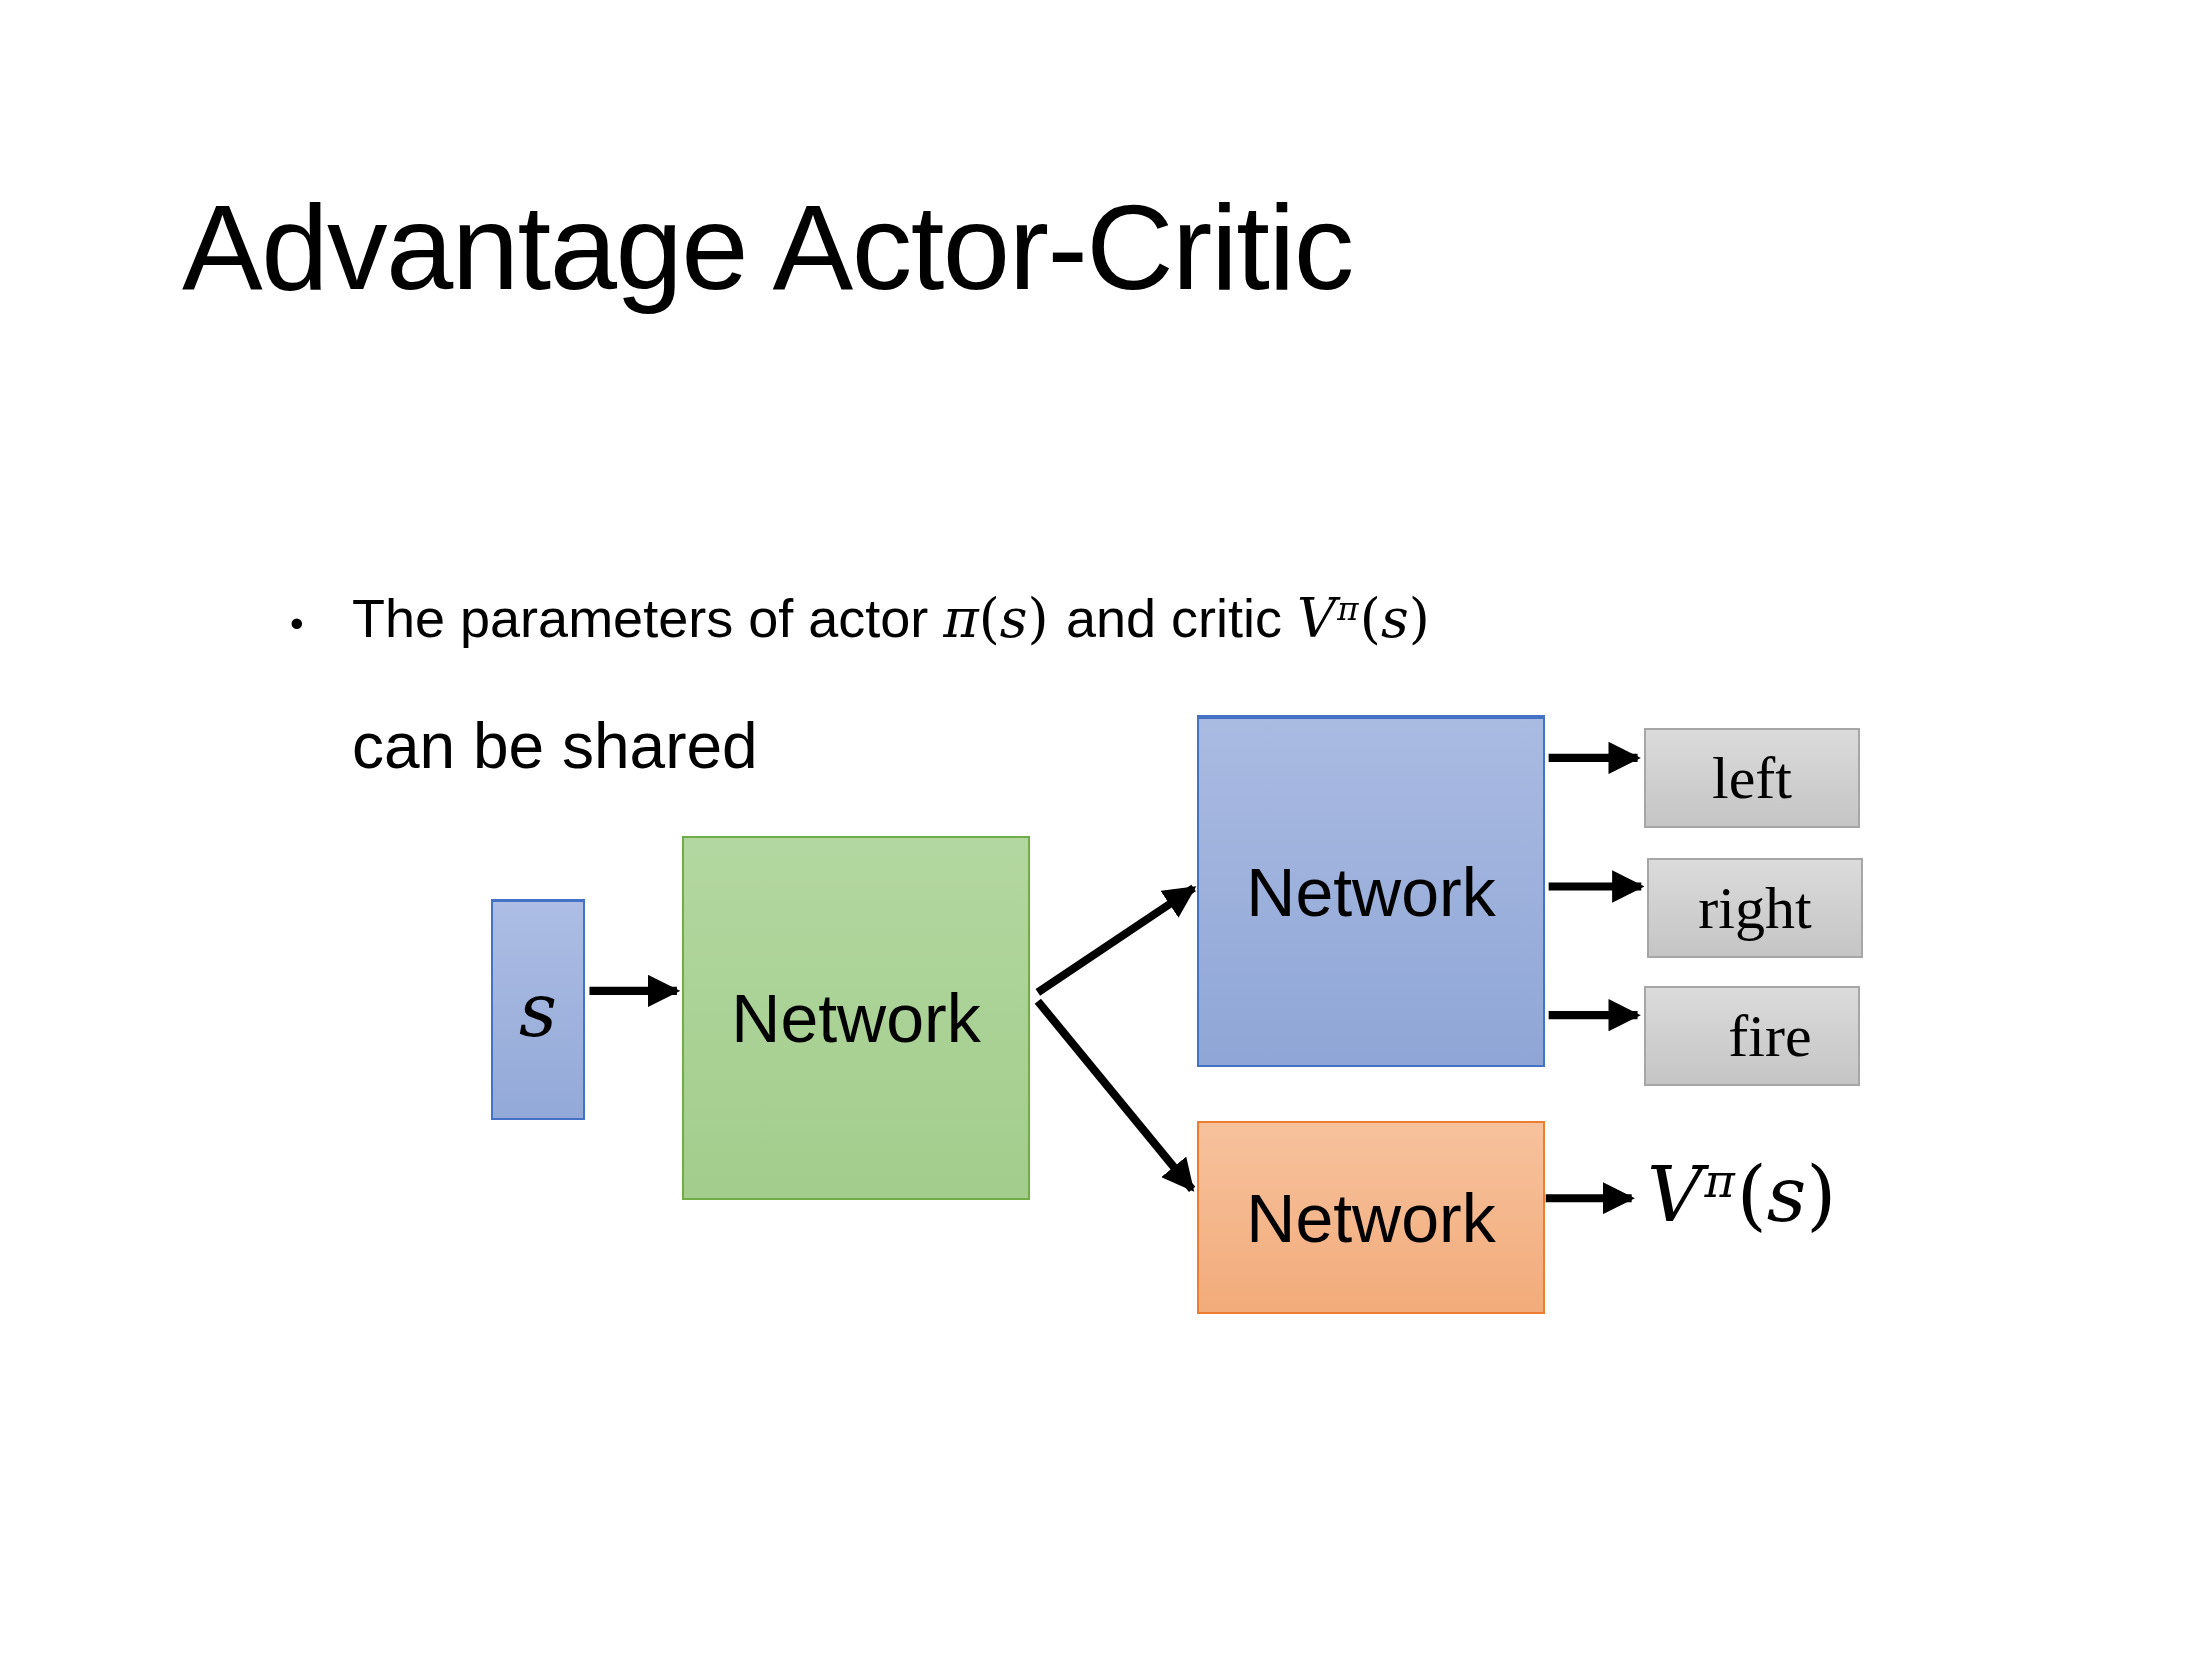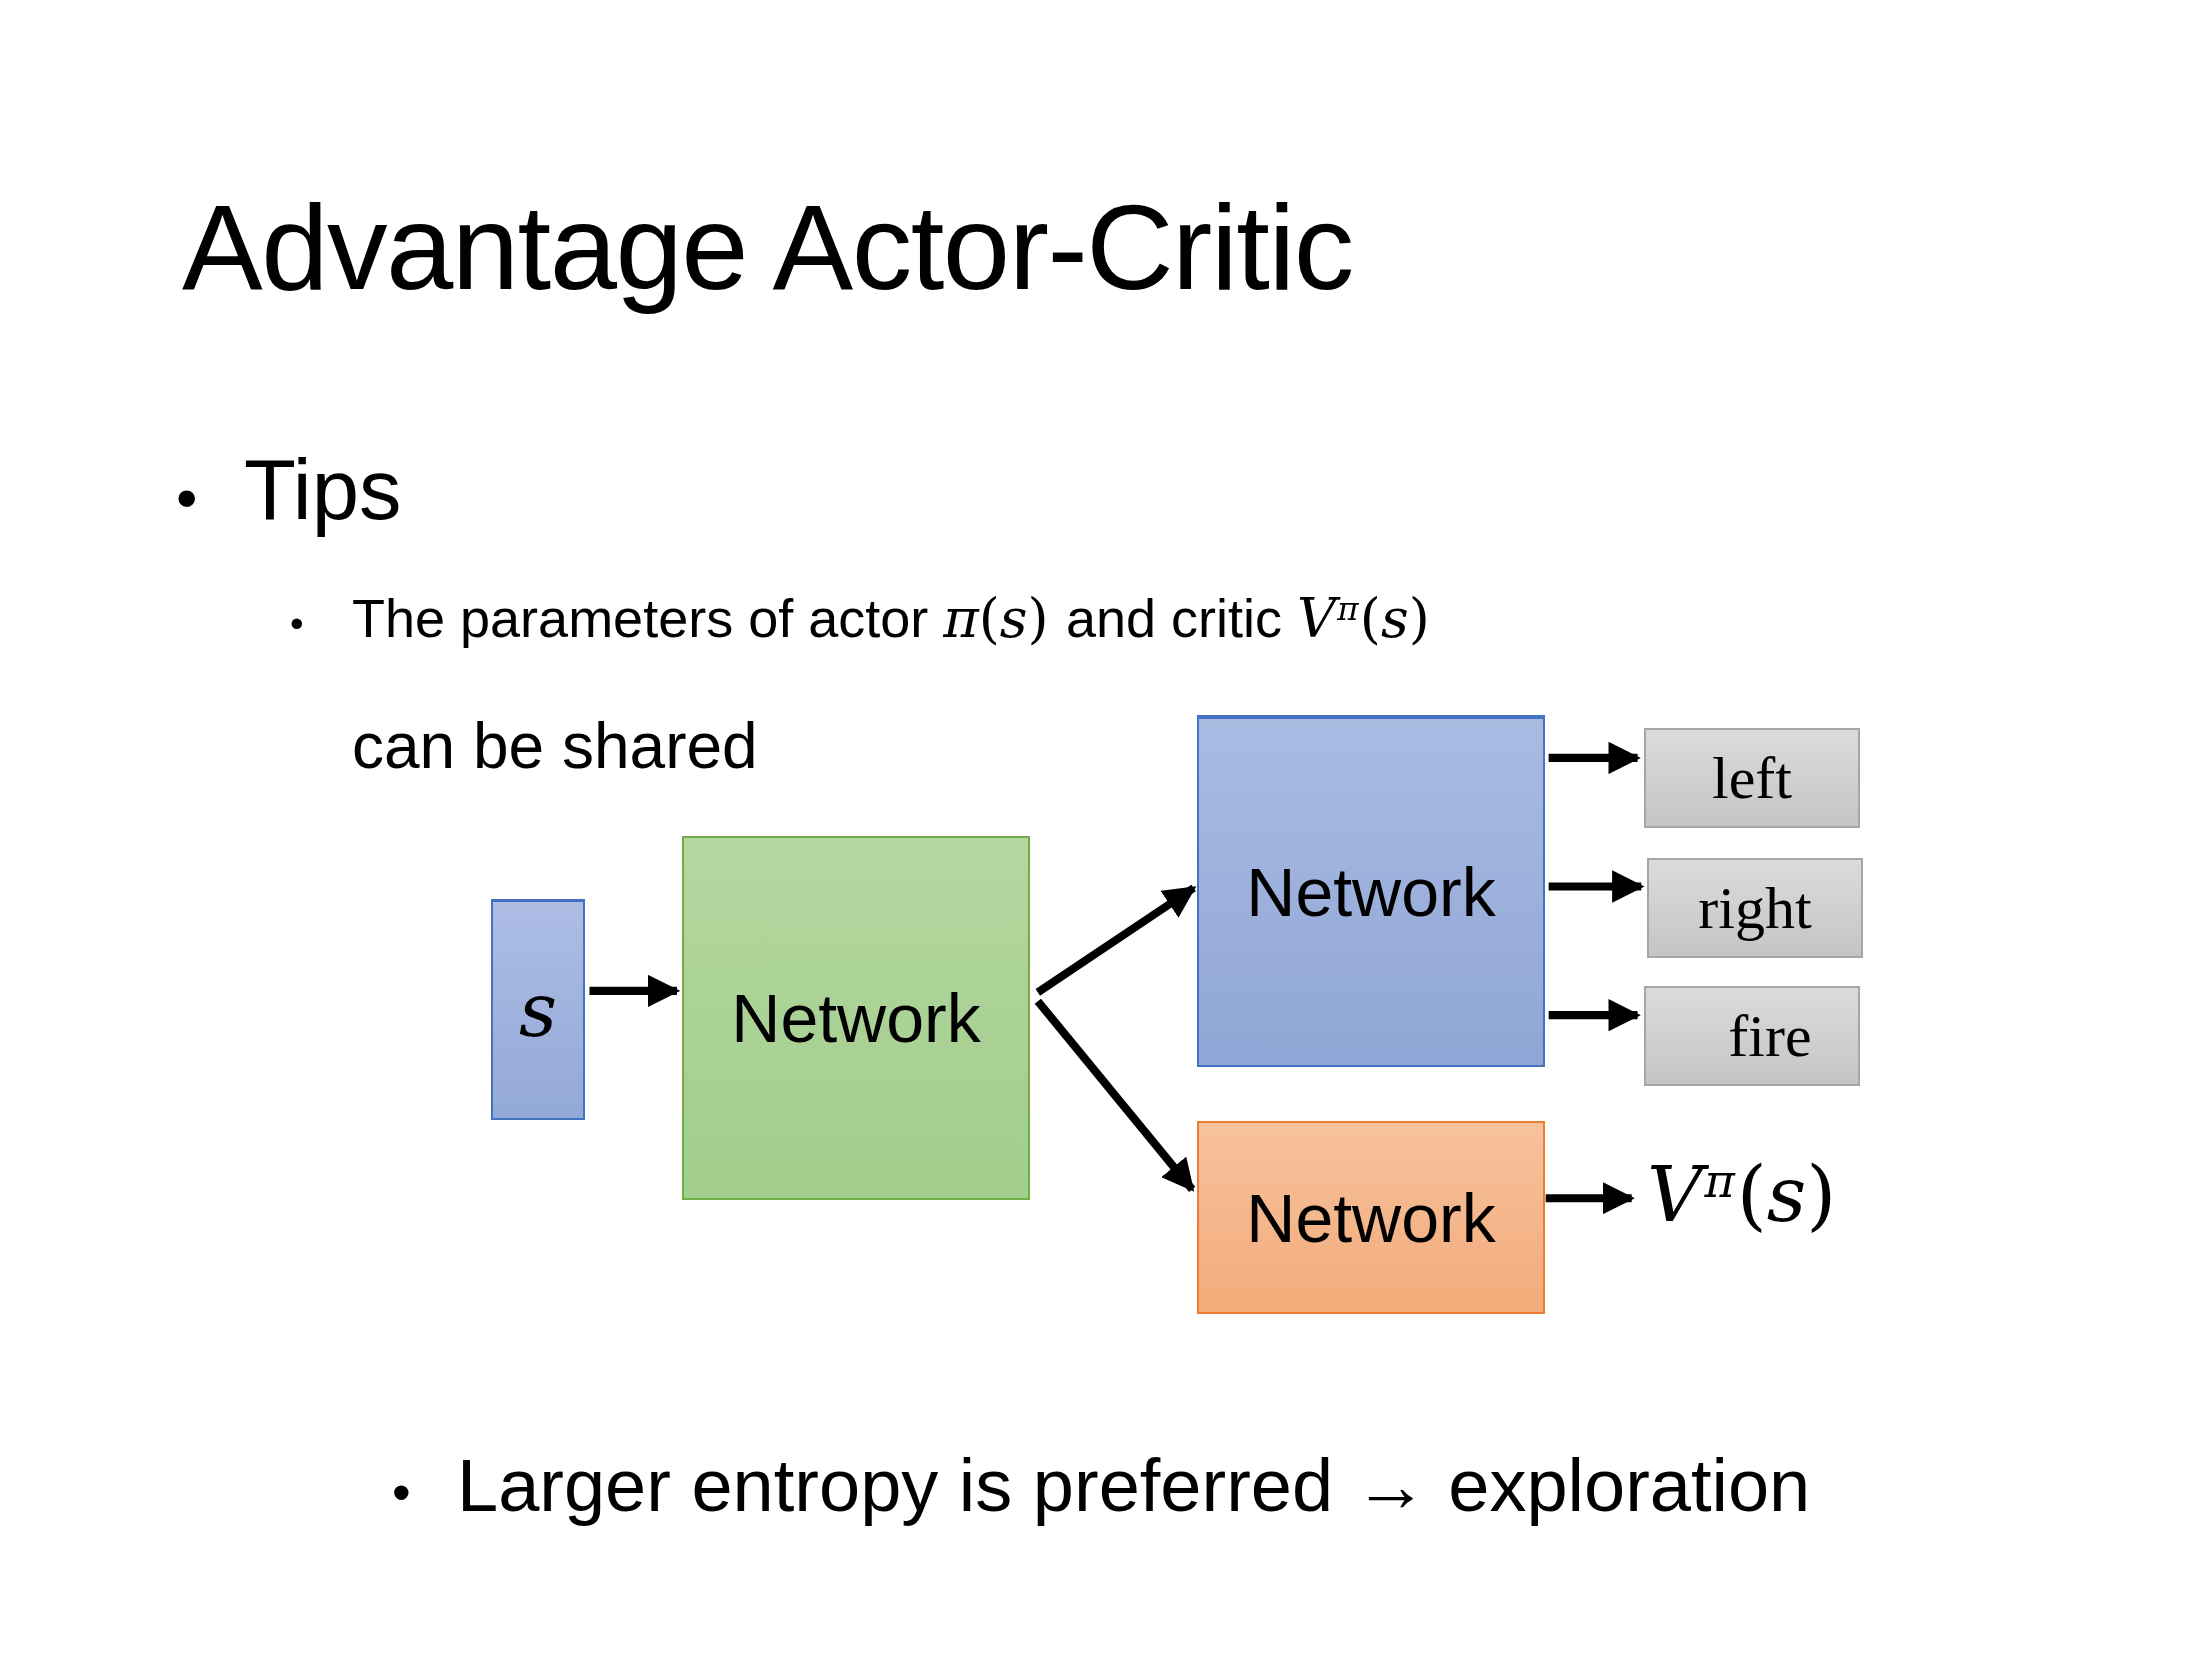--- a/index.html
+++ b/index.html
@@ -94,21 +94,20 @@
   #arrows{position:absolute;left:0;top:0;width:2205px;height:1654px;pointer-events:none;}
   #arrows line{stroke:var(--arrow,#000);stroke-width:11;}
 </style>
 </head>
 <body>
 
 <div id="slide" style="background: rgb(255, 255, 255);">
 
   <div class="title">Advantage Actor-Critic</div>
 
-  <div class="row tips-row"><span class="bullet">•</span><span>Tips</span></div>
 
   <div class="row share-row"><span class="bullet">•</span><span>The parameters of actor </span><span class="m mi">π</span><span class="m">(</span><span class="m mi">s</span><span class="m">)</span><span class="gap">and critic </span><span class="m mi">V</span><span class="m msup">π</span><span class="m">(</span><span class="m mi">s</span><span class="m">)</span></div>
 
   <div class="row share-line2">can be shared</div>
 
   <div>
 
     <svg id="arrows" viewBox="0 0 3000 2250">
       <defs>
         <marker id="ah" viewBox="0 0 10 10" refX="9" refY="5" markerWidth="4" markerHeight="4" orient="auto-start-reverse">
@@ -147,16 +146,15 @@
       <span class="out-label">right</span>
     </div>
     <div class="box box-output out-fire">
       <span class="out-label">fire</span>
     </div>
 
     <div class="critic-output"><span class="m mi">V</span><span class="m msup">π</span><span class="m">(</span><span class="m mi">s</span><span class="m">)</span></div>
   </div>
 
 
-  <div class="row larger-row"><span class="bullet">•</span><span>Larger entropy is preferred </span><span>→</span><span> exploration</span></div>
 
 </div>
 
 
 </body></html>

